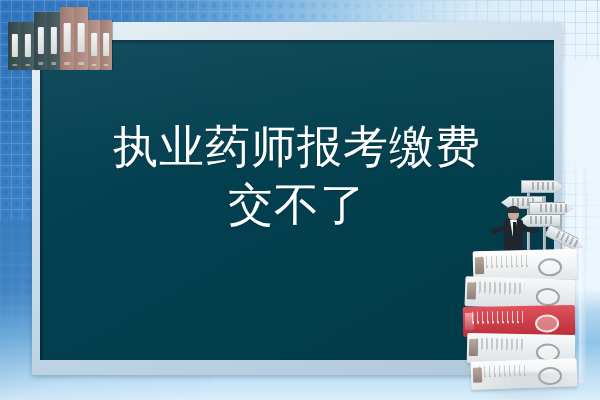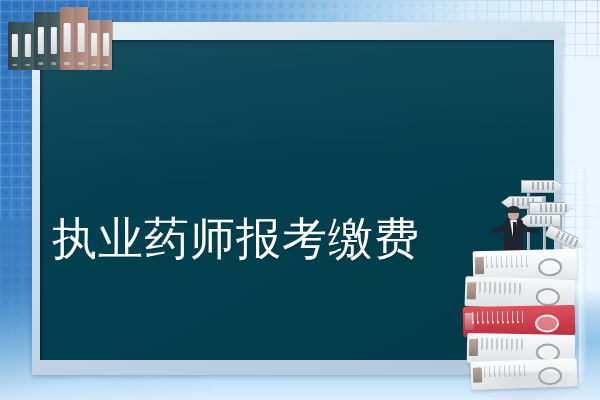--- a/index.html
+++ b/index.html
@@ -91,24 +91,23 @@
   }
   .board-gloss{
     position:absolute;left:0;top:0;width:100%;height:46%;
     background:linear-gradient(180deg,rgba(255,255,255,.045),rgba(255,255,255,0));
     pointer-events:none;
   }
 
   
   .headline{
     position:absolute;left:8px;top:18px;width:514px;height:320px;
-    display:flex;flex-direction:row;align-items:center;justify-content:flex-start;
+    display:flex;flex-direction:column;align-items:center;justify-content:flex-start;
     padding-top:78px;box-sizing:border-box;
     pointer-events:none;
-    margin-left:12px;
   }
   .hl-line{
     color:#ffffff;
     font-size:45px;
     line-height:58px;
     letter-spacing:1px;
     font-weight:300;
     white-space:nowrap;
     text-shadow:0 1px 2px rgba(0,0,0,.22);
   }
@@ -201,20 +200,21 @@
   <div class="tiles-right"></div>
 
   <div class="board-frame">
     <div class="board-inner">
       <div class="board-gloss"></div>
     </div>
   </div>
 
   <div class="headline" style="left:40px;top:40px;">
     <div class="hl-line">执业药师报考缴费</div>
+    <div class="hl-line">交不了</div>
   </div>
 
   <div class="binder-row">
     <div class="bnd" style="left:0px;width:13px;height:48px;background:linear-gradient(90deg,#30454a,#44595d);">
         <span class="lbl"></span>
         <span class="ring"></span>
       </div>
     <div class="bnd" style="left:13px;width:13px;height:48px;background:linear-gradient(90deg,#3a4f52,#4b6064);">
         <span class="lbl"></span>
         <span class="ring"></span>

